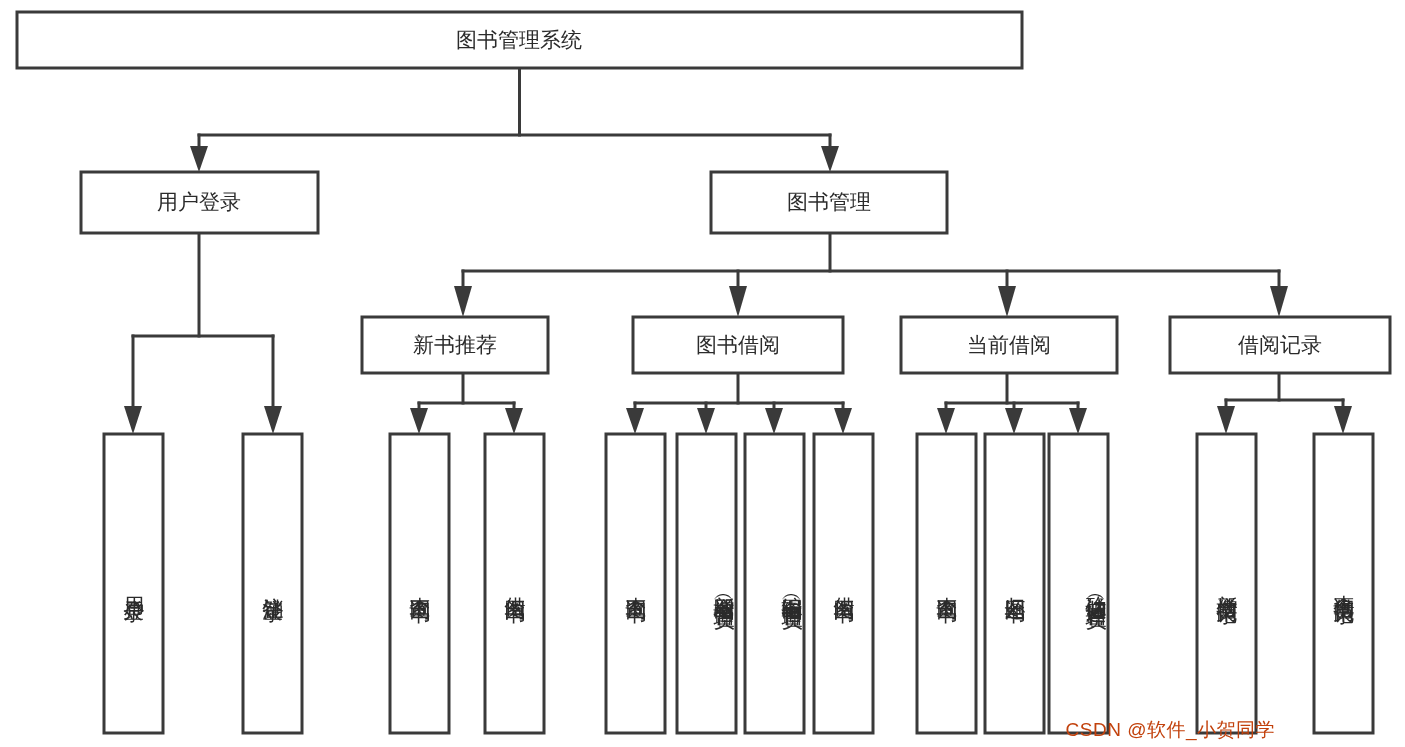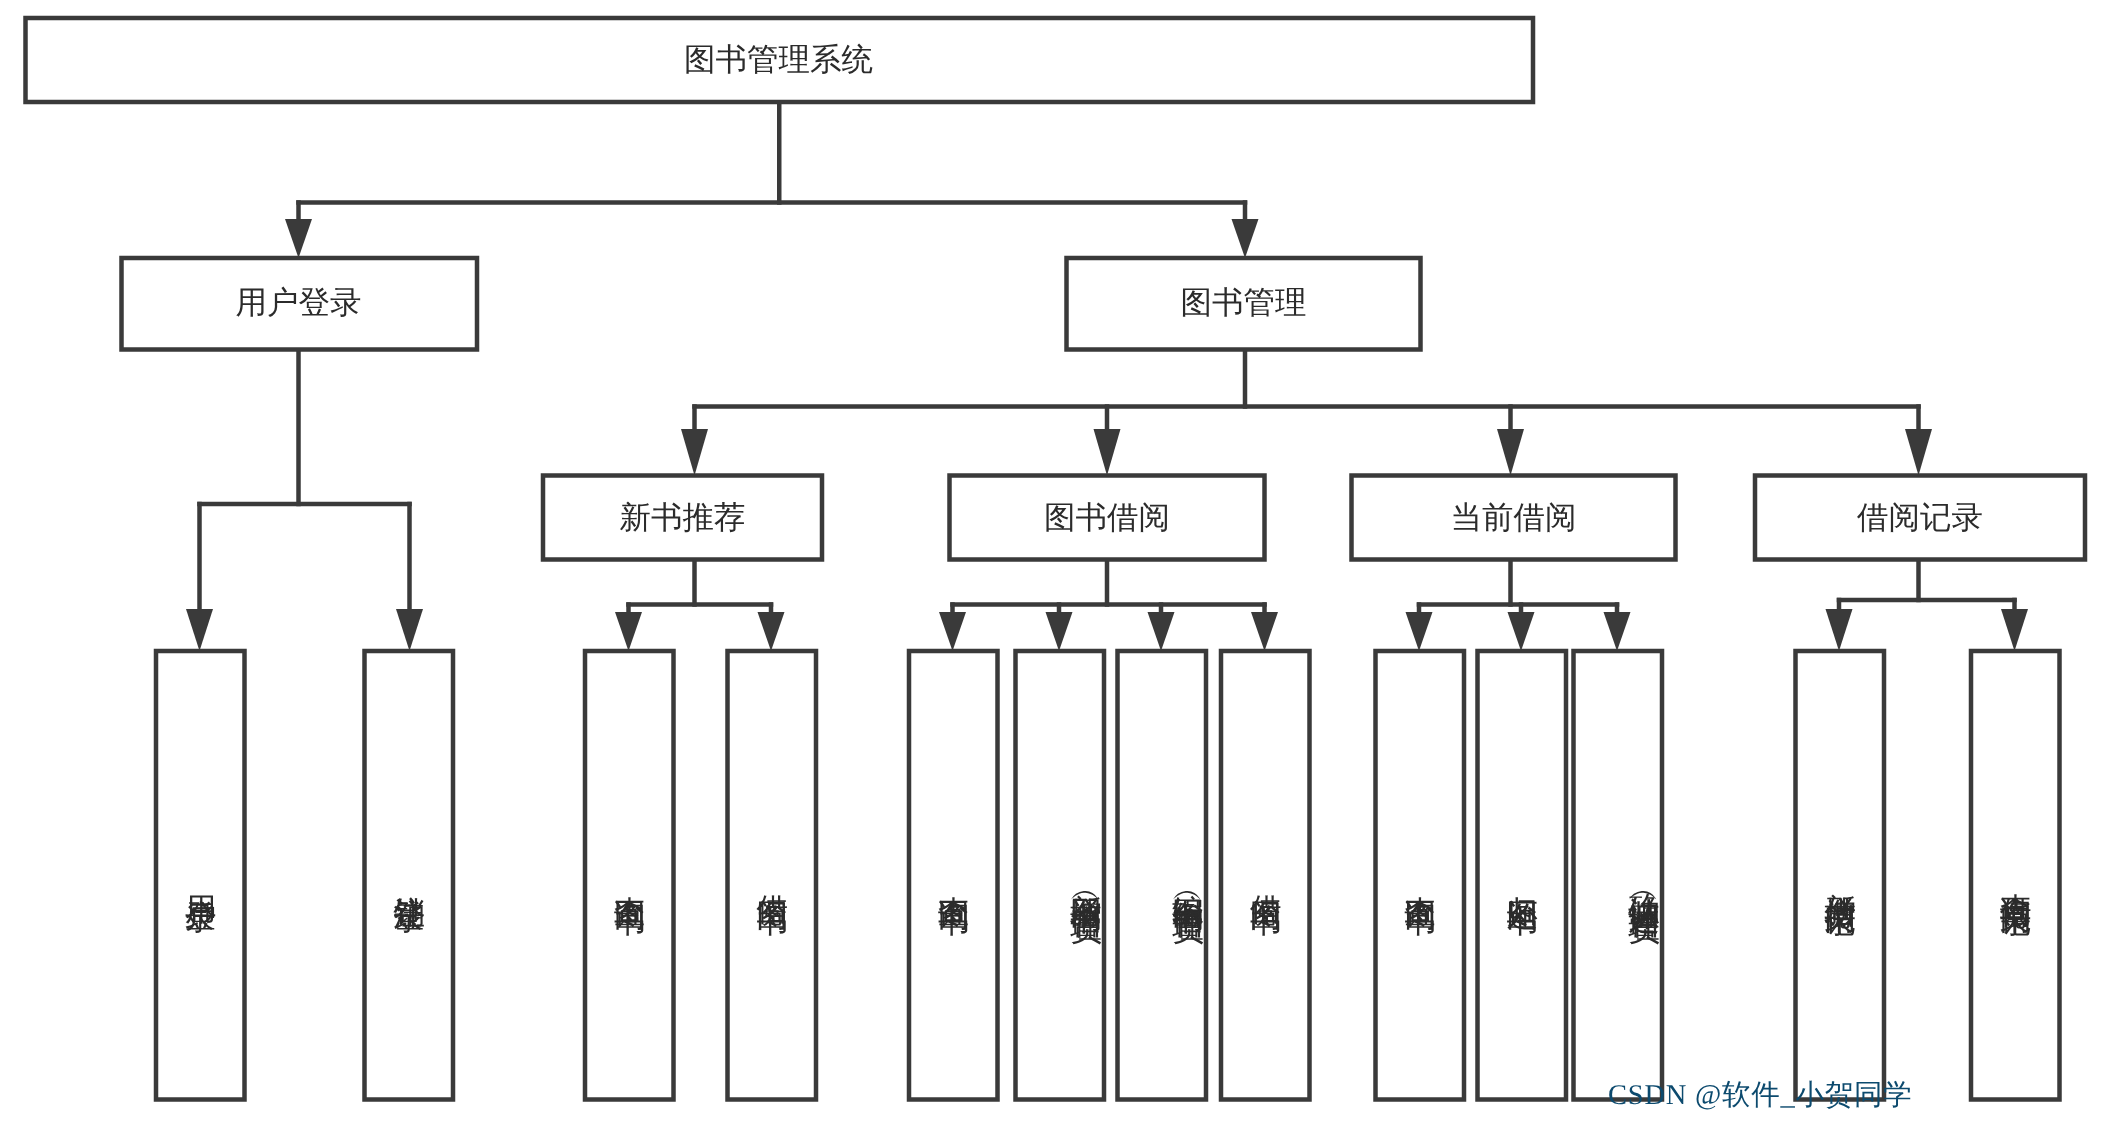--- a/index.html
+++ b/index.html
@@ -60,23 +60,23 @@
     line-height: 1.18;
     letter-spacing: 2px;
     color: #2b2b2b;
     white-space: nowrap;
     pointer-events: none;
   }
   .watermark {
     position: absolute;
     right: 8px;
     bottom: 4px;
-    font-family: Liberation Serif, serif;
+    font-family: Liberation Sans, sans-serif;
     font-size: 19px;
-    color: #0c4a6e;
+    color: #c2410c;
     letter-spacing: 0.5px;
     white-space: nowrap;
   }
 </style>
 </head>
 <body>
 
 <div id="diagram-root">
 
   <svg class="diagram" viewBox="0 0 1405 747">

